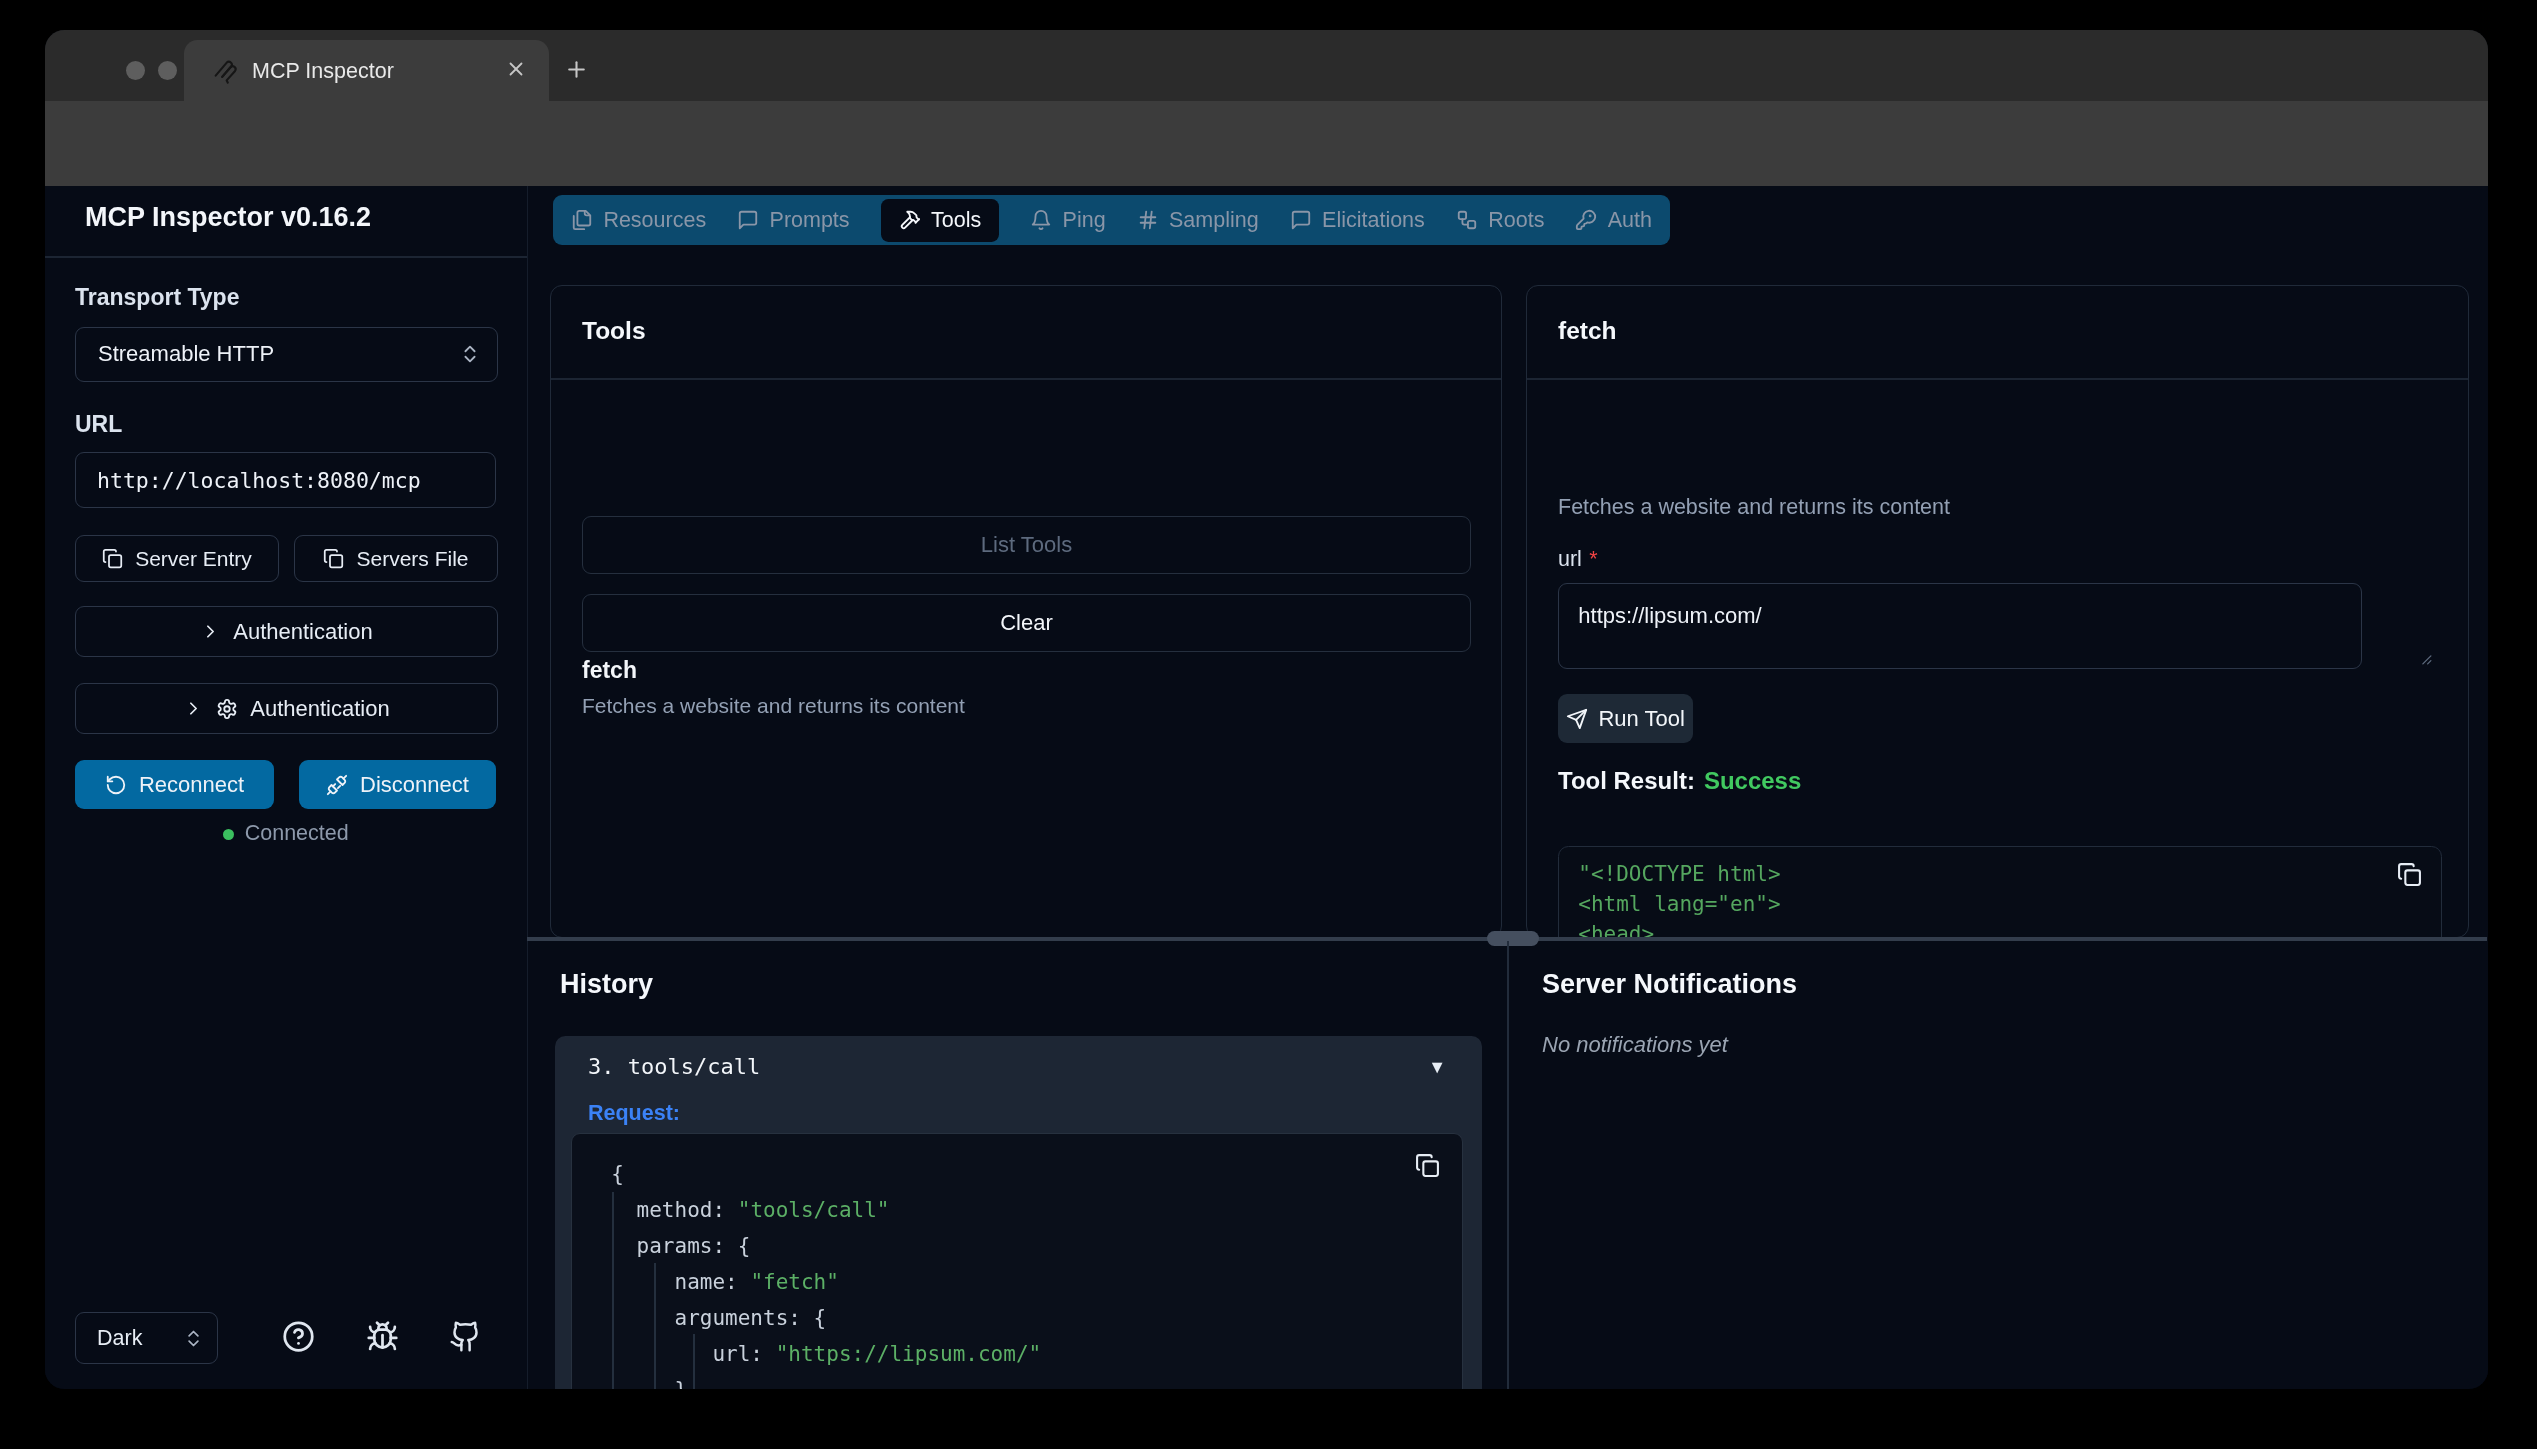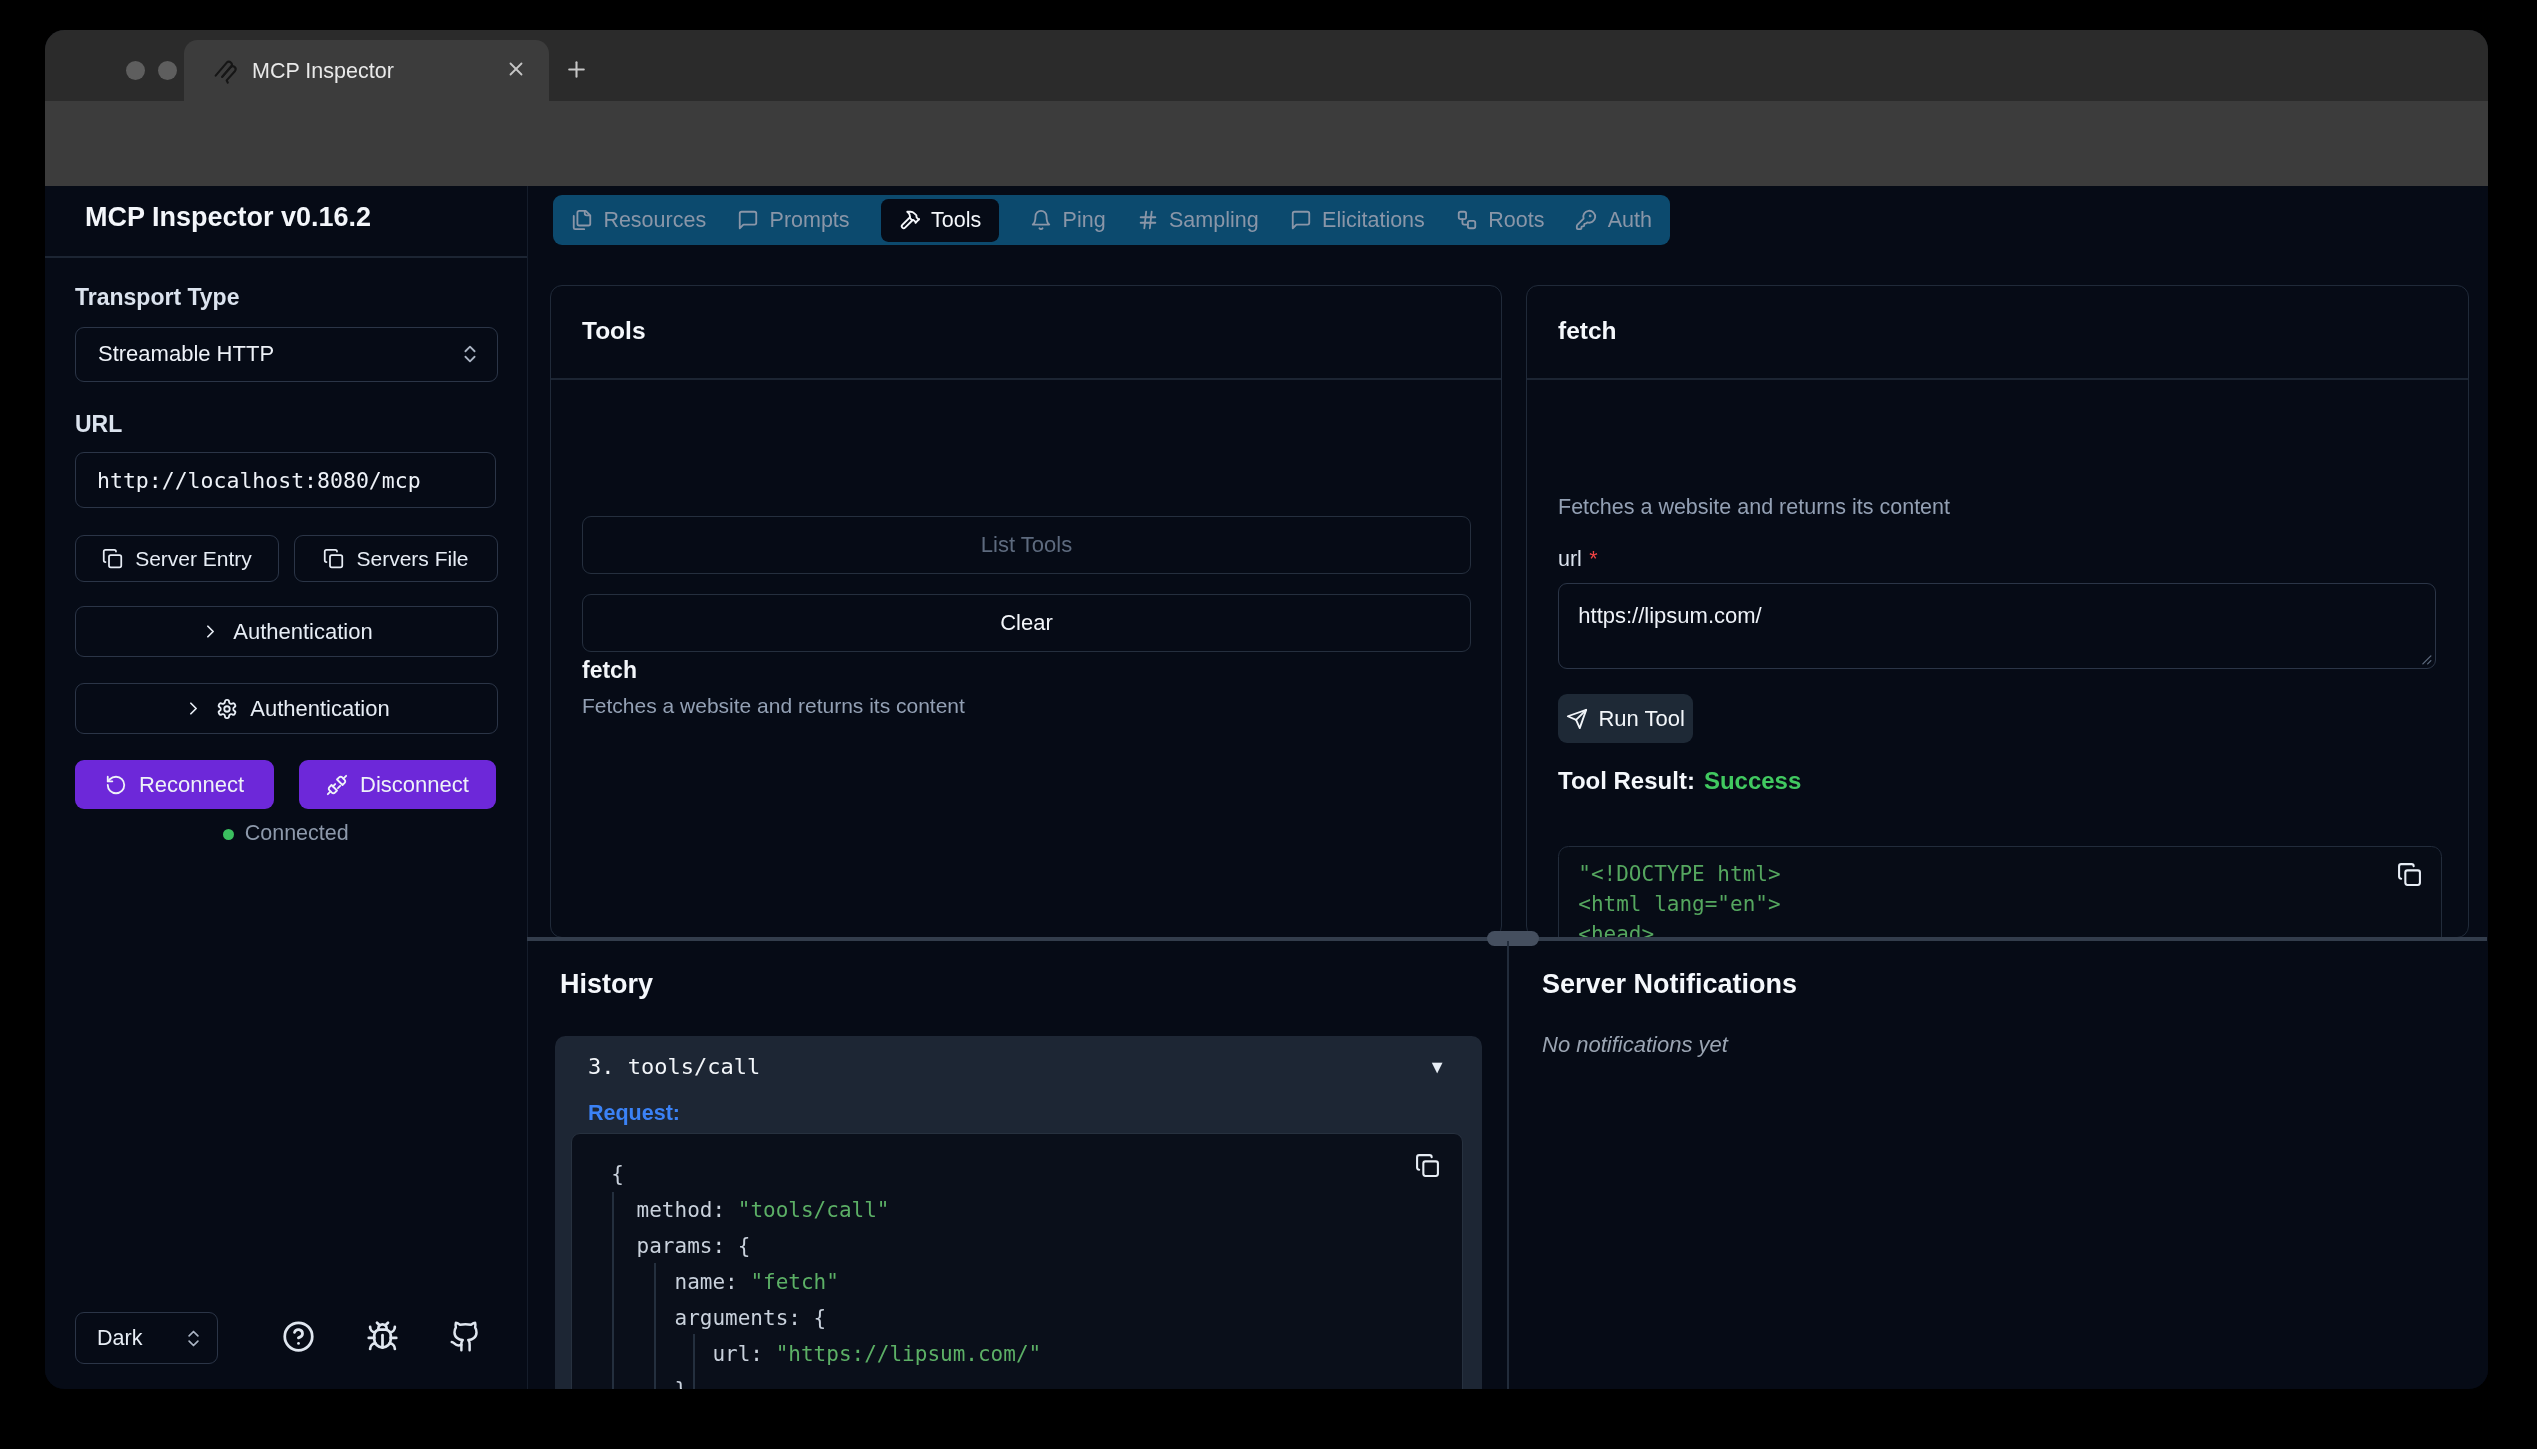--- a/index.html
+++ b/index.html
@@ -33,21 +33,21 @@
   #kebab{left:2403px;top:98px;color:#c4c4c4;}
 
   
   #content{left:0;top:156px;width:2443px;height:1203px;background:#060b16;}
   #sidebar{left:0;top:0;width:482px;height:1203px;border-right:1.5px solid #151d2b;}
   #sb-title{left:40px;top:16.3px;font-size:27px;font-weight:700;color:#f3f6fa;}
   #sb-hdr-line{left:0;top:70px;width:482px;height:1.5px;background:#1c2533;}
   .sb-label{left:30px;font-size:23px;font-weight:600;color:#dbe3ee;}
   .sb-box{left:30px;width:421px;border:1.5px solid #2b3547;border-radius:9px;color:#eef2f8;}
   .sb-btn{border:1.5px solid #2b3547;border-radius:9px;color:#e7edf5;display:flex;align-items:center;justify-content:center;gap:12px;font-size:21px;font-weight:500;}
-  .sb-btn2{background:#6d28d9;border-radius:9px;color:#eef2f8;display:flex;align-items:center;justify-content:center;gap:12px;font-size:22px;font-weight:500;}
+  .sb-btn2{background:#0369a1;border-radius:9px;color:#eef2f8;display:flex;align-items:center;justify-content:center;gap:12px;font-size:22px;font-weight:500;}
   #transport-select{top:141px;height:53px;}
   #transport-select .val{position:absolute;left:22px;top:13.4px;font-size:22px;}
   #transport-select .chev{position:absolute;right:16.3px;top:15px;color:#aab4c3;}
   #url-input{top:266px;height:56px;background:transparent;font-family:"DejaVu Sans Mono",monospace;font-size:21.5px;padding:0 21px;box-sizing:border-box;outline:none;}
   #connected{left:0;top:635px;width:482px;text-align:center;font-size:21.5px;color:#8d99ab;}
   #connected .dot{display:inline-block;width:11px;height:11px;border-radius:50%;background:#3bbf5f;margin-right:10.4px;}
   #theme-select{left:30px;top:1126px;width:141px;height:50px;border:1.5px solid #2b3547;border-radius:9px;color:#e7edf5;text-decoration:underline;}
   #theme-select .val{position:absolute;left:21px;top:12.6px;font-size:21.5px;}
   #theme-select .chev{position:absolute;right:13.4px;top:15px;color:#aab4c3;}
   .sb-foot-ic{top:1134px;color:#dfe6ef;}
@@ -66,21 +66,21 @@
   .wide-btn{position:absolute;left:31px;width:887px;height:56px;border:1.5px solid #252f3e;border-radius:9px;display:flex;align-items:center;justify-content:center;font-size:22px;font-weight:500;}
   #list-tools-btn{top:230px;color:#5d6a7e;}
   #clear-btn{top:308px;color:#f3f6fa;}
   #fetch-item{left:31px;top:371px;width:887px;}
   #fetch-item .nm{font-size:23px;font-weight:600;color:#f3f6fa;}
   #fetch-item .ds{margin-top:10.4px;font-size:21px;color:#93a0b4;}
 
   #fd-desc{left:31px;top:209px;font-size:21.5px;color:#93a0b4;}
   #fd-url-label{left:31px;top:261px;font-size:21.5px;font-weight:500;color:#dbe3ee;}
   #fd-url-label .req{color:#ef4444;margin-left:7.4px;}
-  #fd-textarea{left:31px;top:297px;width:878px;height:86px;border:1.5px solid #2b3547;border-radius:9px;background:transparent;color:#eef2f8;font-size:22px;font-family:"Liberation Sans",sans-serif;padding:19.3px 19.3px;box-sizing:border-box;resize:none;outline:none;}
+  #fd-textarea{left:31px;top:297px;width:804px;height:86px;border:1.5px solid #2b3547;border-radius:9px;background:transparent;color:#eef2f8;font-size:22px;font-family:"Liberation Sans",sans-serif;padding:19.3px 19.3px;box-sizing:border-box;resize:none;outline:none;}
   #fd-resize{left:887px;top:361px;width:19.3px;height:19.3px;color:#5d6a7e;}
   #run-btn{left:31px;top:408px;width:135px;height:49px;background:#1e2936;border-radius:9px;display:flex;align-items:center;justify-content:center;gap:10.4px;color:#f3f6fa;font-size:22px;font-weight:500;}
   #result-label{left:31px;top:481px;font-size:24px;font-weight:700;color:#f5f8fc;}
   #result-label .ok{color:#41c960;margin-left:9px;}
   #result-box{left:31px;top:560px;width:884px;height:297px;border:1.5px solid #222c3b;border-radius:10.4px;background:#070c16;padding:12px 19.3px;box-sizing:border-box;}
   .rline{font-family:"DejaVu Sans Mono",monospace;font-size:21px;line-height:30px;color:#55a75f;white-space:pre;}
   .copybtn{position:absolute;color:#e7edf5;}
   #result-copy{right:19.3px;top:15px;}
 
   

